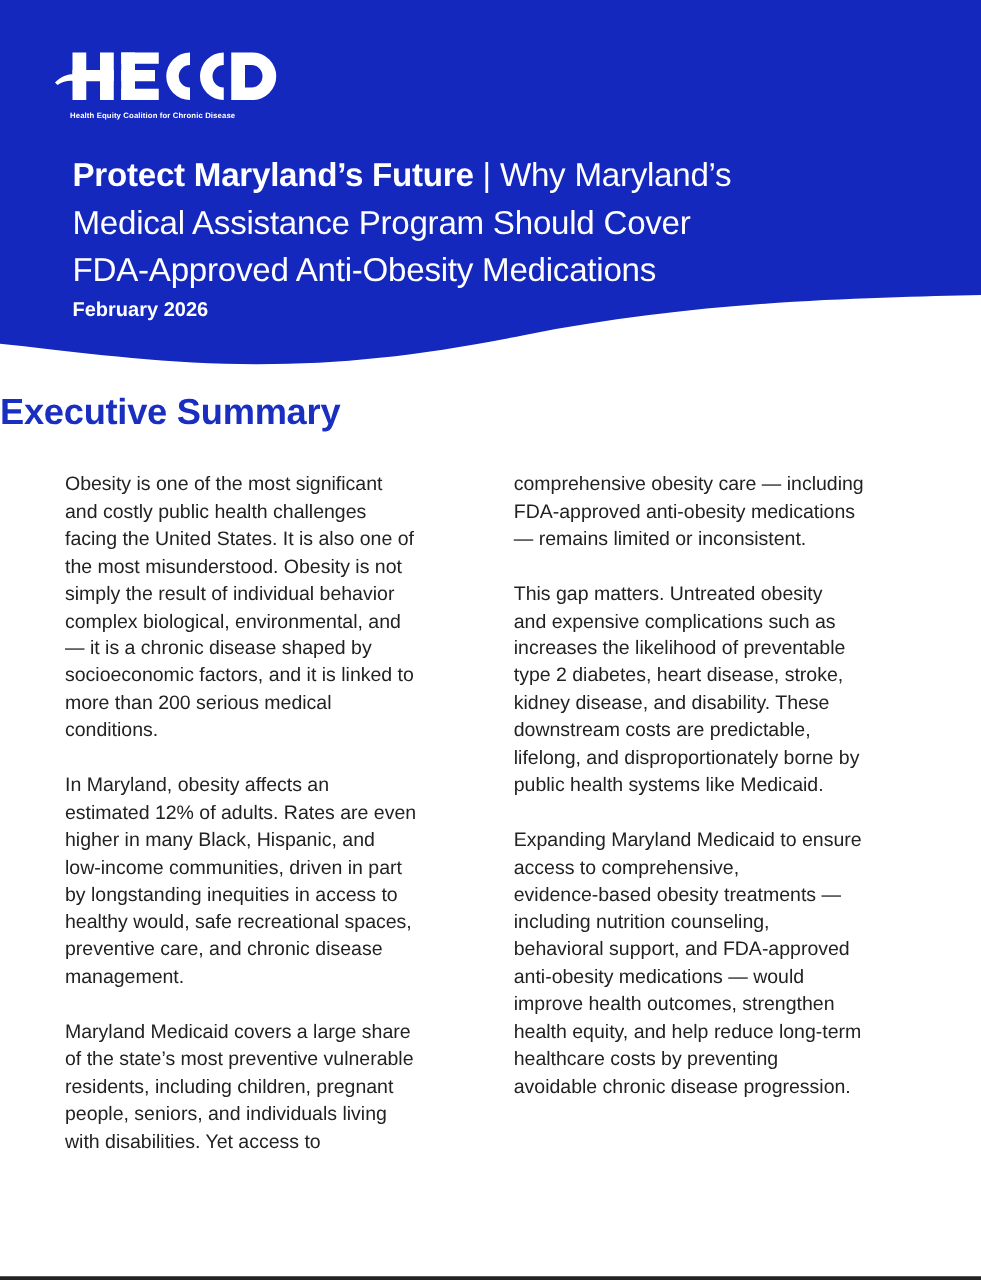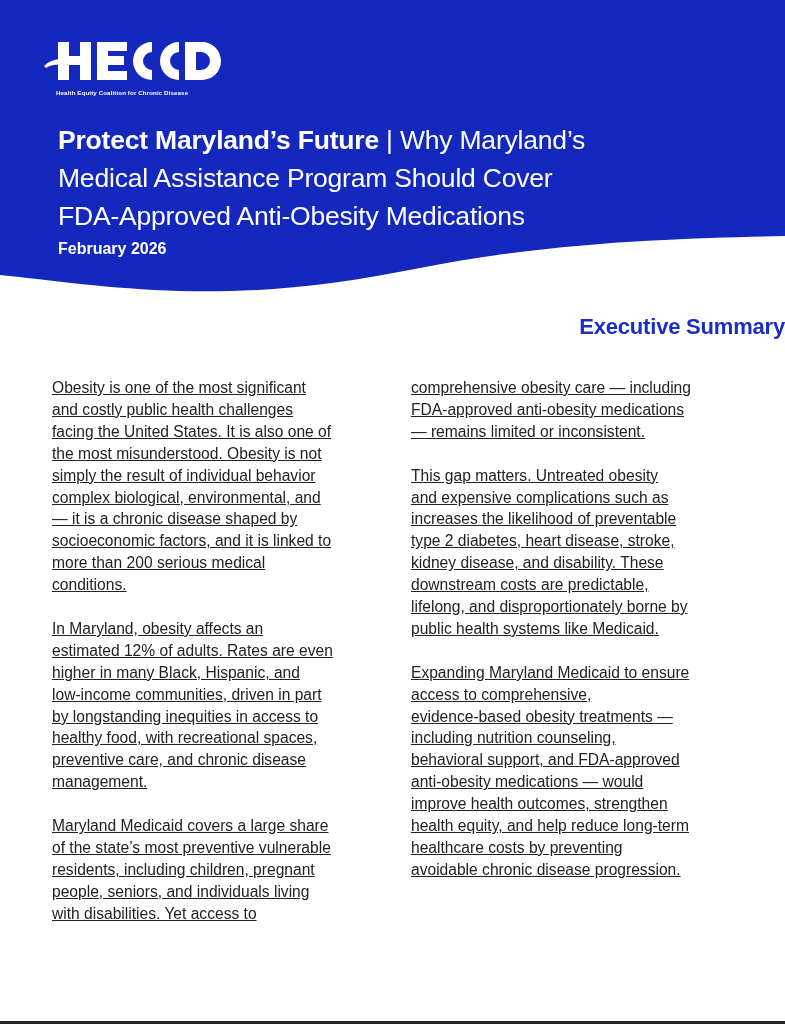--- a/index.html
+++ b/index.html
@@ -68,38 +68,37 @@
       top: 240px;
       color: #ffffff;
       font-size: 16px;
       font-weight: bold;
     }
     .section-heading {
       position: absolute;
       left: 0;
       top: 314px;
       width: 785px;
-      text-align: right;
+      text-align: left;
       color: #1a2fc0;
-      font-size: 22px;
+      font-size: 29px;
       font-weight: bold;
       letter-spacing: -0.2px;
     }
     .col {
       position: absolute;
       top: 377px;
       color: #222222;
       font-size: 15.6px;
       line-height: 21.9px;
     }
     .col.left { left: 52px; width: 330px; }
     .col.right { left: 411px; width: 340px; }
     .col p {
       margin: 0 0 21.9px 0;
-      text-decoration: underline;
     }
     .line { display: block; white-space: nowrap; }
     .bottom-rule {
       position: absolute;
       left: 0;
       top: 1021px;
       width: 785px;
       height: 3px;
       background: #222222;
     }
@@ -160,21 +159,21 @@
     <span class="line">socioeconomic factors, and it is linked to</span>
     <span class="line">more than 200 serious medical</span>
     <span class="line">conditions.</span>
   </p>
   <p>
     <span class="line">In Maryland, obesity affects an</span>
     <span class="line">estimated 12% of adults. Rates are even</span>
     <span class="line">higher in many Black, Hispanic, and</span>
     <span class="line">low-income communities, driven in part</span>
     <span class="line">by longstanding inequities in access to</span>
-    <span class="line">healthy food, with recreational spaces,</span>
+    <span class="line">healthy would, safe recreational spaces,</span>
     <span class="line">preventive care, and chronic disease</span>
     <span class="line">management.</span>
   </p>
   <p>
     <span class="line">Maryland Medicaid covers a large share</span>
     <span class="line">of the state’s most preventive vulnerable</span>
     <span class="line">residents, including children, pregnant</span>
     <span class="line">people, seniors, and individuals living</span>
     <span class="line">with disabilities. Yet access to</span>
   </p>

